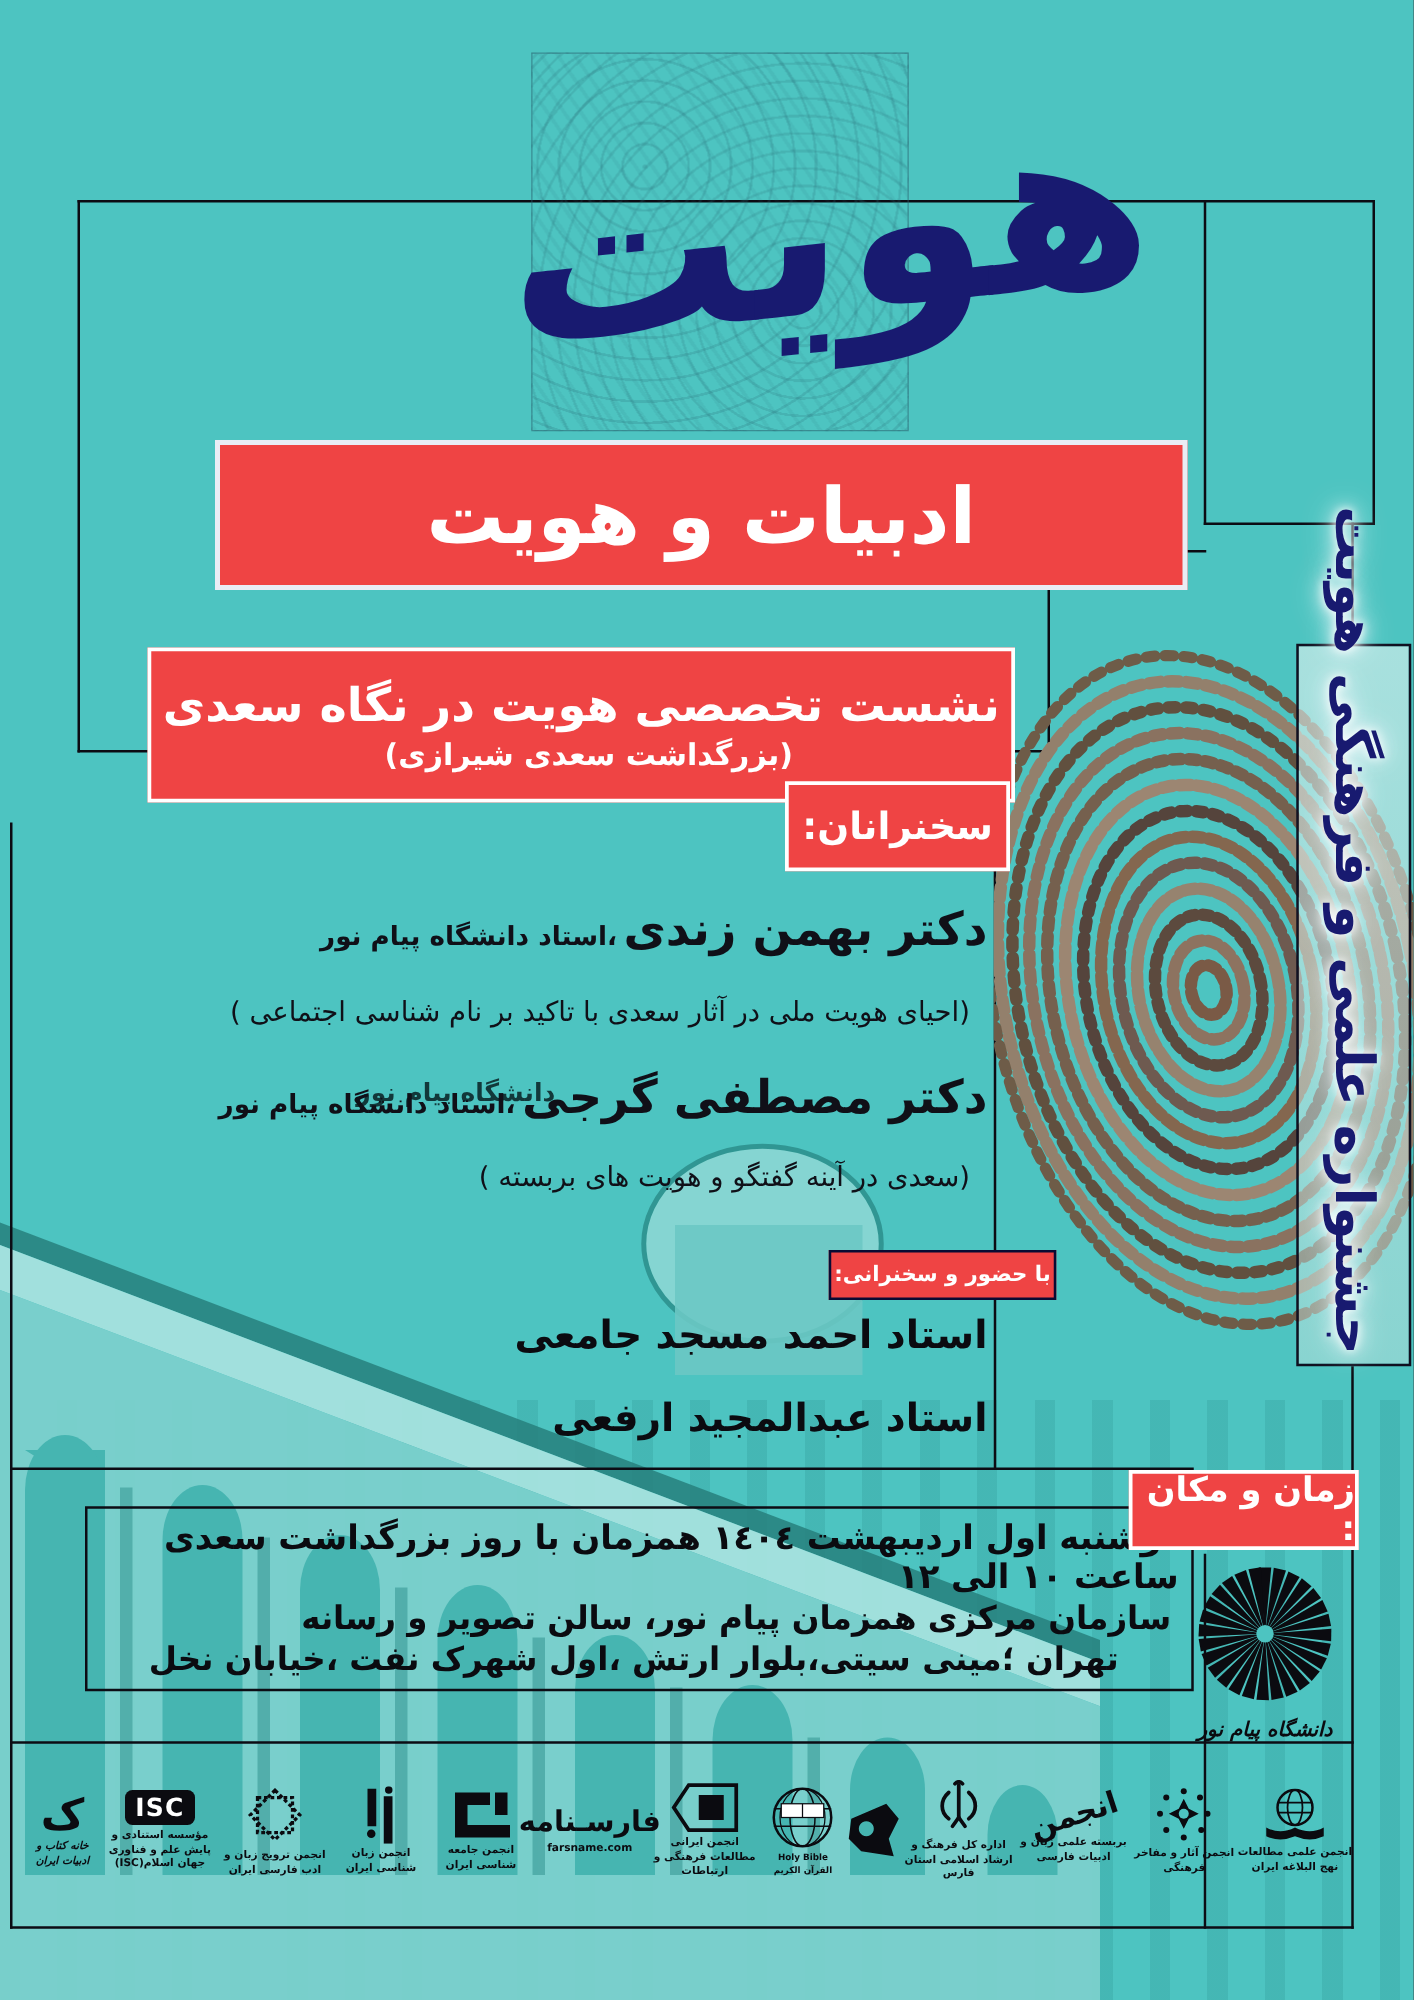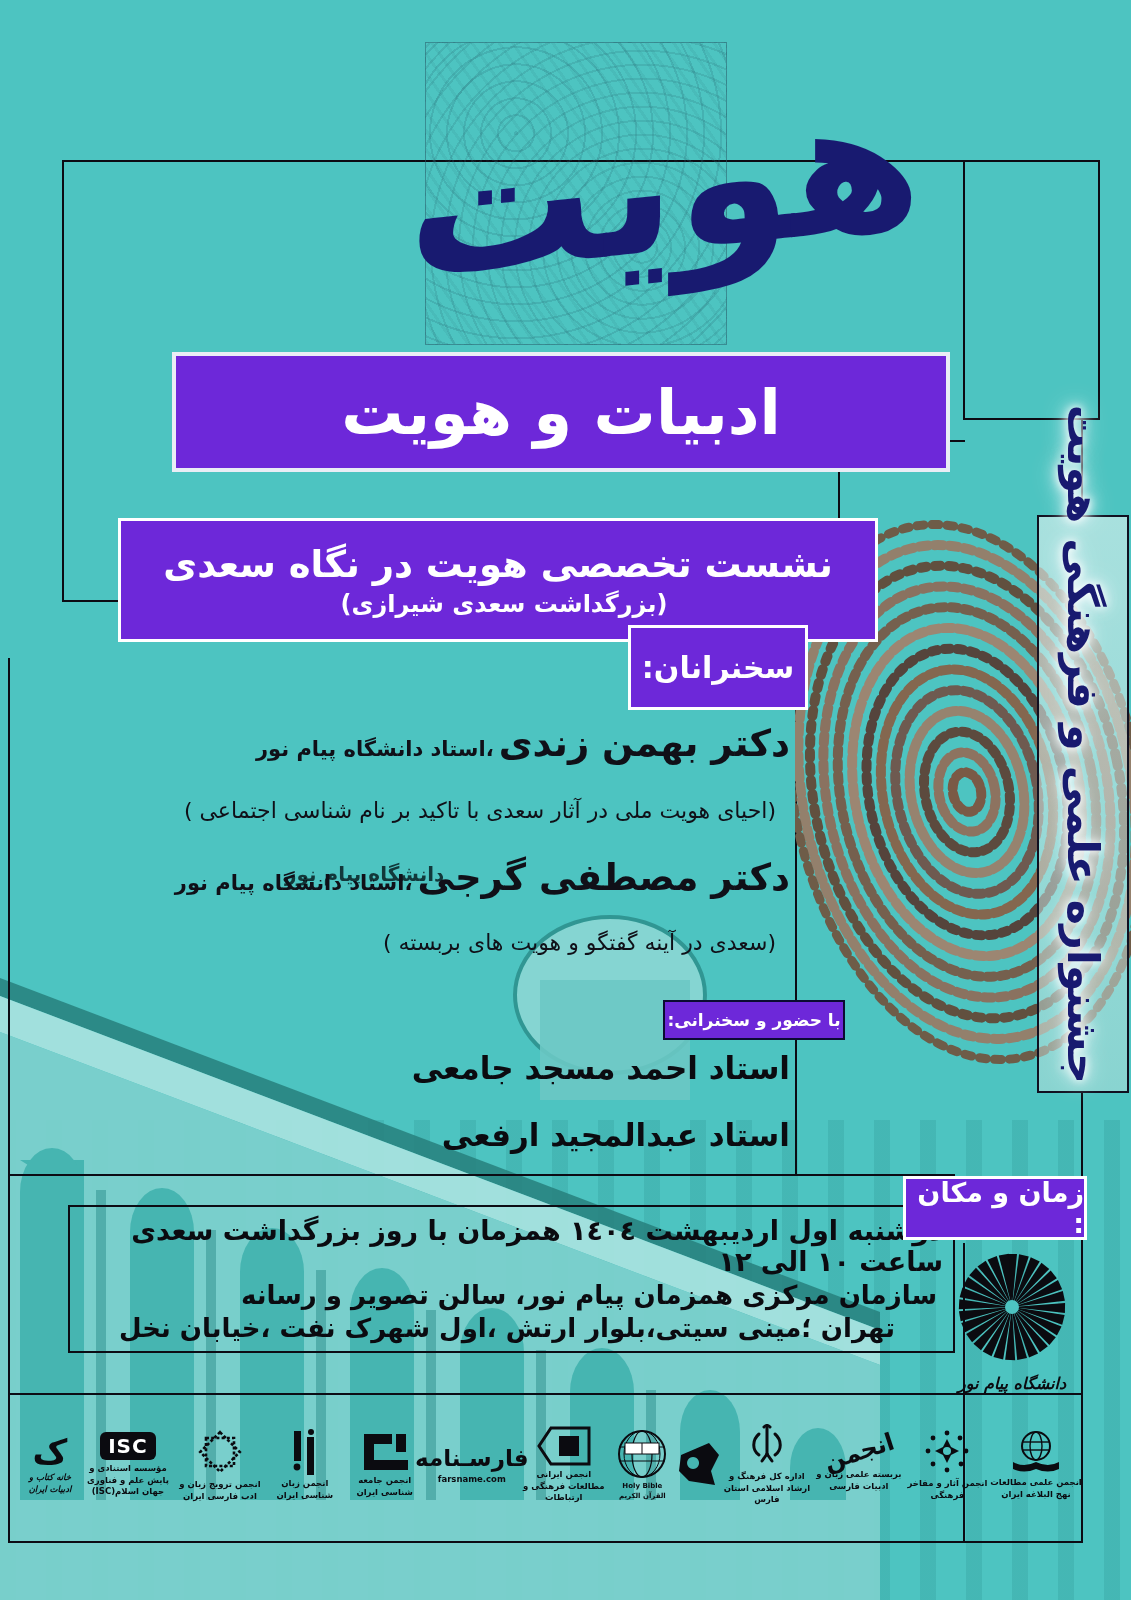--- a/index.html
+++ b/index.html
@@ -32,34 +32,34 @@
       repeating-radial-gradient(circle at 72% 68%,rgba(40,110,120,.20) 0 2px,rgba(0,0,0,0) 2px 14px),
       repeating-linear-gradient(55deg,rgba(40,110,120,.10) 0 3px,rgba(0,0,0,0) 3px 11px);
   }
   .logo-word{
     position:absolute;left:385px;top:30px;width:560px;height:310px;z-index:4;
     display:flex;align-items:center;justify-content:center;
     font-size:188px;font-weight:bold;color:#181a70;
     transform:rotate(-6deg) skewX(-6deg);line-height:1;
   }
   
-  .navy{background:#6d28d9;color:#fff;}
+  .navy{background:#ef4444;color:#fff;}
   .banner-main{
     position:absolute;left:172px;top:352px;width:778px;height:120px;z-index:4;
     border:4px solid #e9edf5;display:flex;align-items:center;justify-content:center;
     font-size:62px;font-weight:bold;letter-spacing:1px;
   }
   .banner-session{
-    position:absolute;left:118px;top:518px;width:760px;height:124px;z-index:4;
+    position:absolute;left:118px;top:518px;width:694px;height:124px;z-index:4;
     border:3px solid #fff;display:flex;flex-direction:column;align-items:center;justify-content:center;gap:4px;
   }
   .banner-session .t1{font-size:37px;font-weight:bold;}
   .banner-session .t2{font-size:24px;font-weight:bold;margin-left:12px;}
   .box-speakers-label{
-    position:absolute;left:628px;top:625px;width:180px;height:85px;z-index:4;
+    position:absolute;left:628px;top:625px;width:180px;height:72px;z-index:4;
     border:3px solid #fff;display:flex;align-items:center;justify-content:center;
     font-size:30px;font-weight:bold;
   }
   .box-guests-label{
     position:absolute;left:663px;top:1000px;width:182px;height:40px;z-index:4;
     border:2px solid #0b0b33;display:flex;align-items:center;justify-content:center;
     font-size:17px;font-weight:bold;
   }
   .box-venue-label{
     position:absolute;left:903px;top:1176px;width:184px;height:64px;z-index:5;

